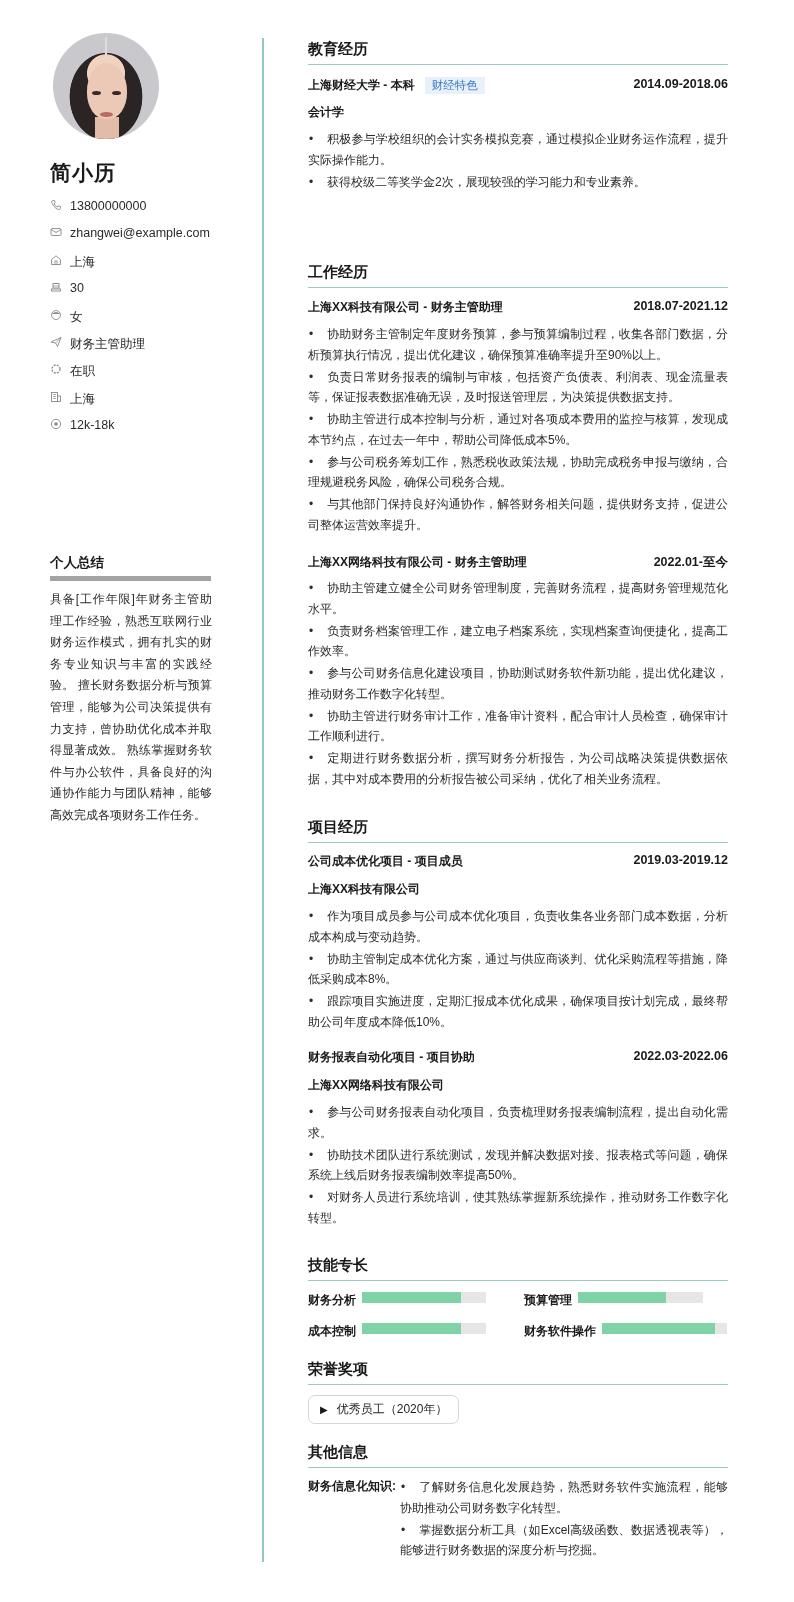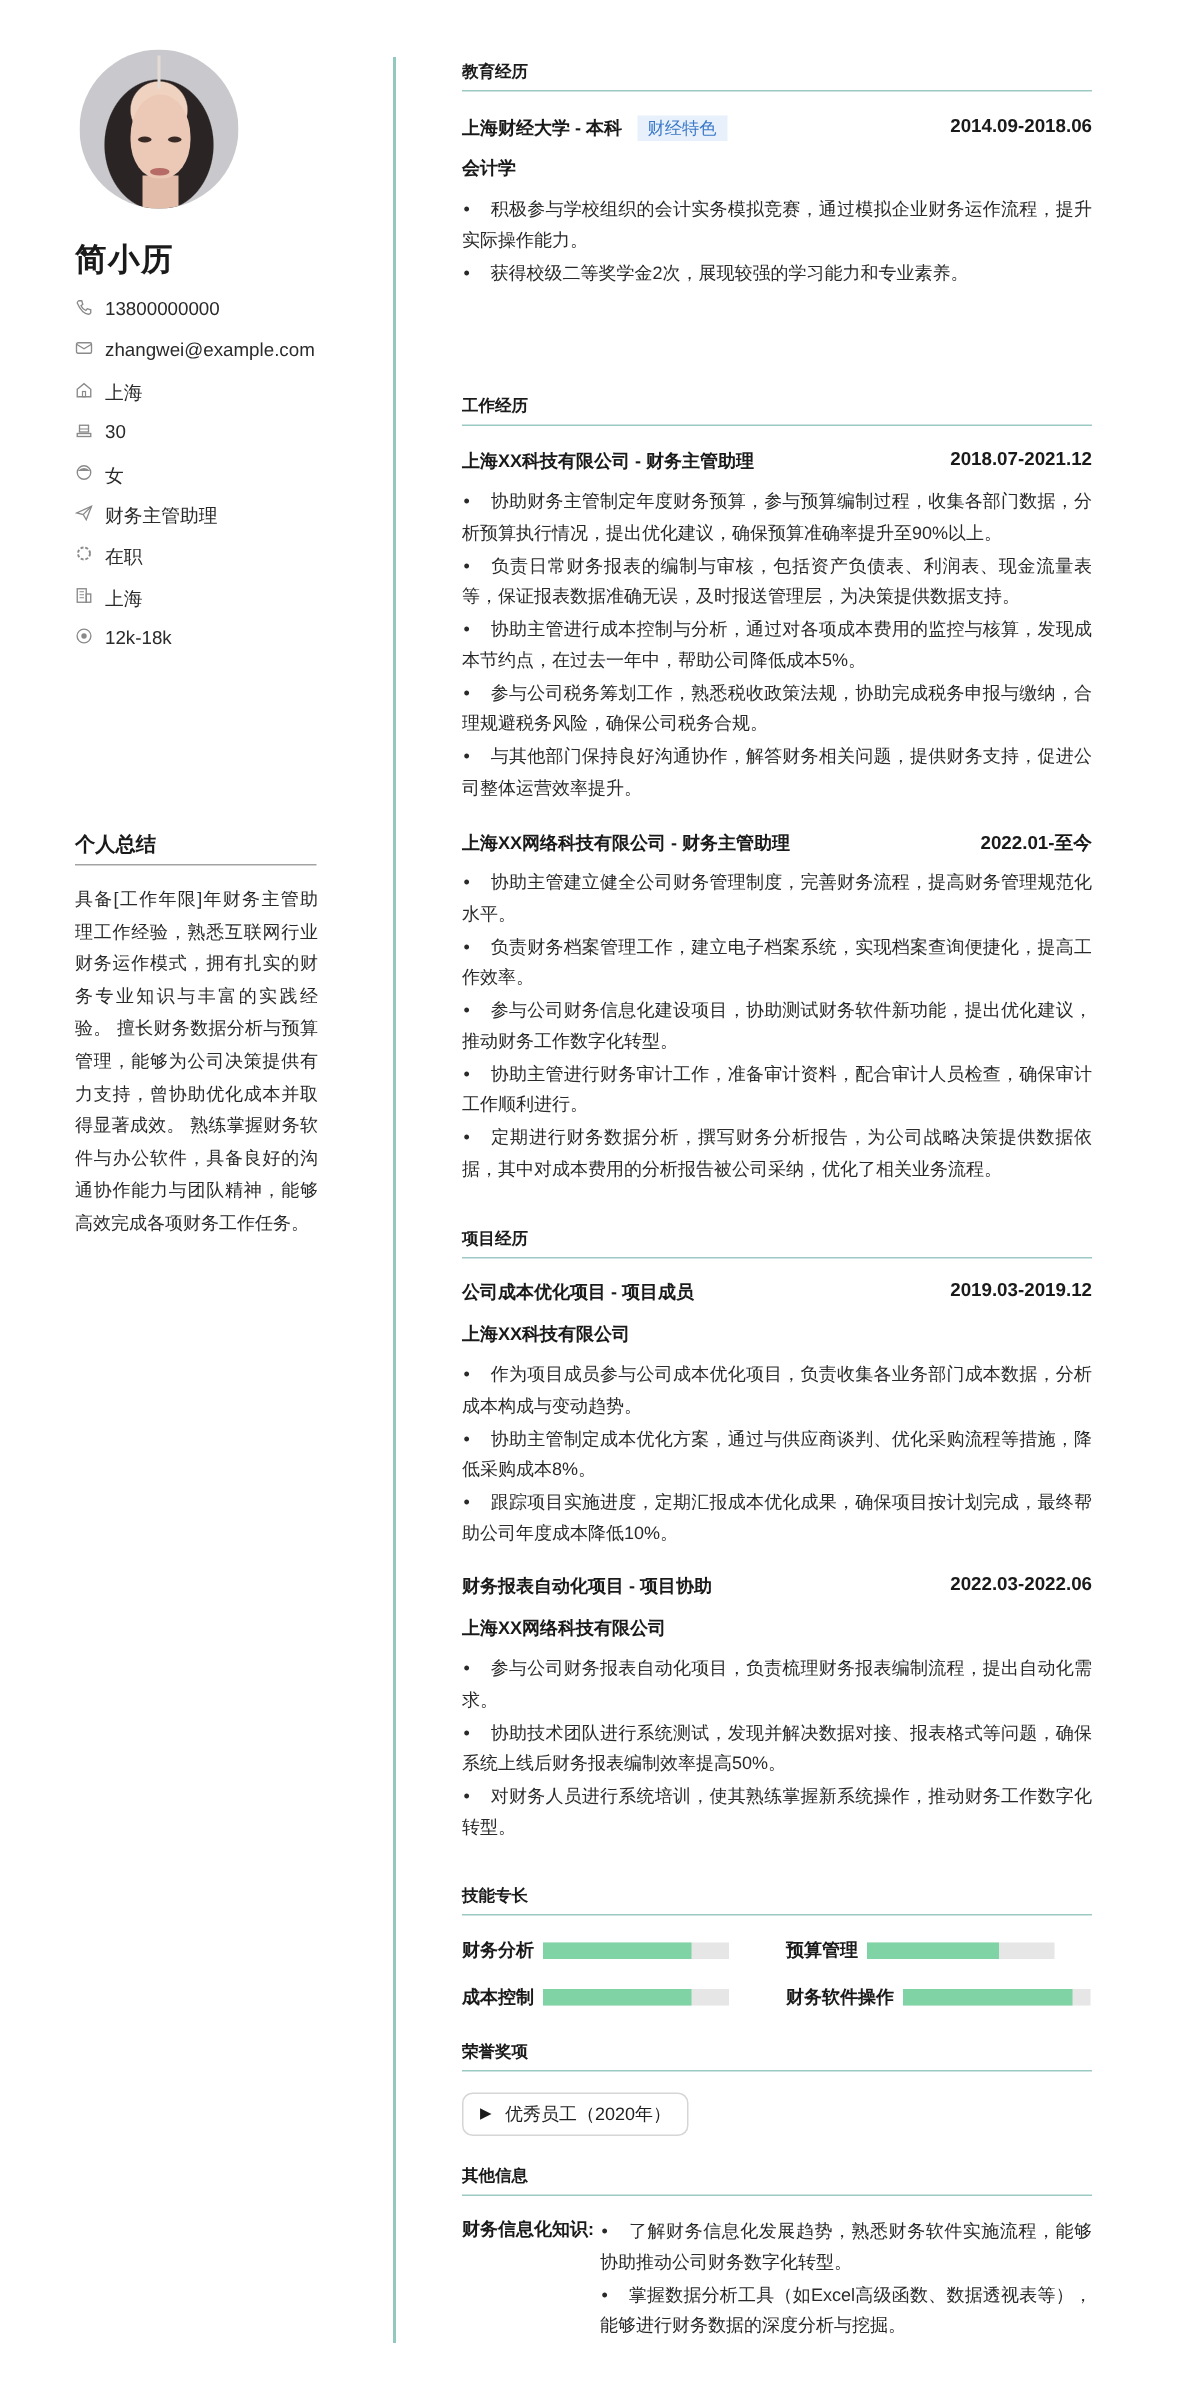--- a/index.html
+++ b/index.html
@@ -27,37 +27,37 @@
   .avatar .lips { position: absolute; left: 47px; top: 79px; width: 13px; height: 5px; border-radius: 50%; background: #b66b66; }
   .avatar .neck { position: absolute; left: 42px; top: 84px; width: 24px; height: 30px; background: #e2bca8; }
 
   .name { position: absolute; left: 0; top: 159px; font-size: 21px; font-weight: bold; color: #1a1a1a; letter-spacing: 1px; }
 
   .info-list { position: absolute; left: 0; top: 199px; width: 200px; }
   .info-item { display: flex; height: 27.4px; font-size: 12.5px; color: #2a2a2a; }
   .info-item .ico { width: 12px; height: 12px; margin-right: 8px; color: #8a8a8a; display: inline-flex; align-items: center; justify-content: center; }
   .info-item .ico svg { width: 12px; height: 12px; }
 
-  .summary-title { position: absolute; left: 0; top: 554px; width: 161px; font-size: 13.5px; font-weight: bold; color: #1a1a1a; padding-bottom: 4px; border-bottom: 1px solid #a3a3a3; }
+  .summary-title { position: absolute; left: 0; top: 554px; width: 161px; font-size: 13.5px; font-weight: bold; color: #1a1a1a; padding-bottom: 4px; border-bottom: 5px solid #a3a3a3; }
   .summary-text { position: absolute; left: 0; top: 589px; width: 162px; font-size: 12px; line-height: 21.6px; color: #2a2a2a; text-align: justify; }
 
   
   .vline { position: absolute; left: 262px; top: 38px; width: 2px; height: 1524px; background: #94c7bf; }
 
   
   .right { position: absolute; left: 308px; top: 0; width: 420px; }
-  .sec-title { position: absolute; left: 0; width: 420px; font-size: 11px; font-weight: bold; color: #1a1a1a; padding-bottom: 5px; border-bottom: 1px solid #9cc9c3; }
+  .sec-title { position: absolute; left: 0; width: 420px; font-size: 15px; font-weight: bold; color: #1a1a1a; padding-bottom: 5px; border-bottom: 1px solid #9cc9c3; }
   .row-head { position: absolute; left: 0; width: 420px; display: flex; justify-content: space-between; align-items: flex-start; font-size: 12px; font-weight: bold; color: #1a1a1a; }
   .row-head .date { font-size: 12.5px; font-weight: bold; }
   .badge { display: inline-block; margin-left: 10px; padding: 1px 7px; background: #e8f1fb; color: #3a78c8; font-size: 11.5px; font-weight: normal; }
   .sub { position: absolute; left: 0; font-size: 12px; font-weight: bold; color: #1a1a1a; }
   .bullets { position: absolute; left: 0; width: 420px; list-style: none; }
   .bullets li { font-size: 12px; line-height: 20.6px; color: #2a2a2a; margin-bottom: 1.4px; text-align: justify; }
   .bullets li::before { content: "•"; display: inline-block; width: 18px; padding-left: 1px; color: #2a2a2a; }
-  .skill { position: absolute; display: flex; align-items: center; font-size: 12px; font-weight: bold; color: #1a1a1a; }
+  .skill { position: absolute; display: flex; align-items: flex-start; font-size: 12px; font-weight: bold; color: #1a1a1a; }
   .skill .track { height: 11px; background: #e6e6e6; margin-left: 6px; position: relative; }
   .skill .fill { position: absolute; left: 0; top: 0; bottom: 0; background: #7fd3a4; }
 
   .award { position: absolute; left: 0; top: 1395px; width: 151px; height: 29px; border: 1px solid #d6d6d6; border-radius: 7px; display: flex; align-items: center; padding-left: 11px; font-size: 12px; color: #1f1f1f; }
   .award .tri { font-size: 10px; margin-right: 9px; color: #1a1a1a; }
 
   .other-label { position: absolute; left: 0; top: 1478px; font-size: 12px; font-weight: bold; color: #1a1a1a; }
   .other-list { position: absolute; left: 92px; top: 1477px; width: 328px; list-style: none; }
   .other-list li { font-size: 12px; line-height: 20.6px; color: #2a2a2a; margin-bottom: 1.6px; text-align: justify; }
   .other-list li::before { content: "•"; display: inline-block; width: 18px; padding-left: 1px; }

